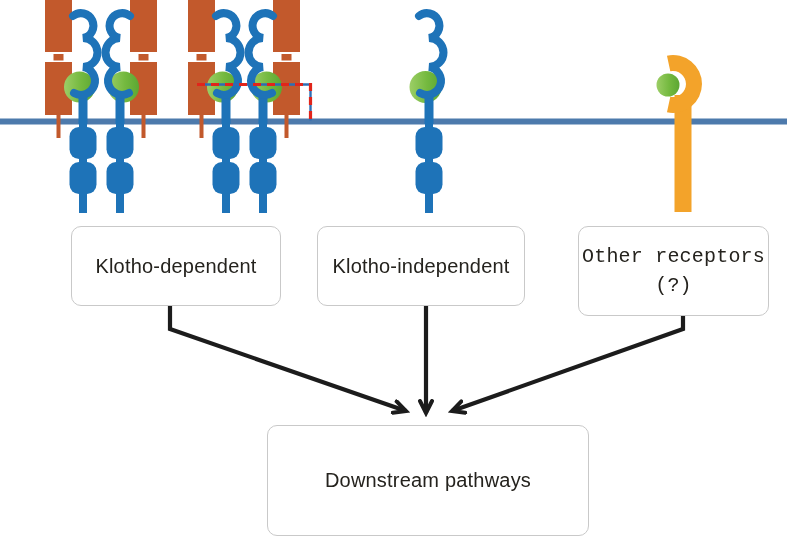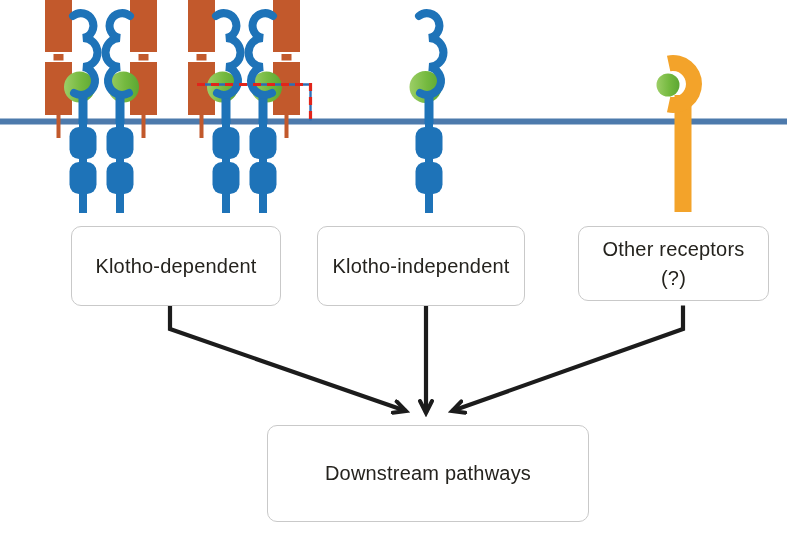--- a/index.html
+++ b/index.html
@@ -22,22 +22,22 @@
   .ah{stroke:var(--c-arrow-black,#1C1C1C);fill:none;stroke-width:4;
       stroke-linecap:round;}
 
   .box{position:absolute;background:#ffffff;
        border:1.6px solid var(--c-box-border,#C9C9C9);border-radius:10px;
        display:flex;flex-direction:column;align-items:center;justify-content:center;
        text-align:center;color:var(--c-text,#25231E);
        font-size:20px;line-height:29px;letter-spacing:.2px;box-sizing:border-box;}
   #box-klotho-dependent{left:71px;top:226px;width:210px;height:80px;}
   #box-klotho-independent{left:317px;top:226px;width:208px;height:80px;}
-  #box-other-receptors{left:578px;top:226px;width:191px;height:75px;}
-  #box-downstream{left:267px;top:425px;width:322px;height:97px;line-height:31px;}
+  #box-other-receptors{left:578px;top:226px;width:191px;height:90px;font-family:Liberation Mono, monospace;}
+  #box-downstream{left:267px;top:425px;width:322px;height:111px;line-height:31px;}
 </style>
 </head>
 <body>
 
 <div id="stage">
 
   <svg id="diagram-svg" width="787" height="539" viewBox="0 0 787 539">
     <defs>
       <linearGradient id="ballG" x1="0" y1="0" x2="1" y2="0">
         <stop offset="0" stop-color="#9CCE66" style="stop-color:var(--c-ligand-green-light,#9CCE66)"></stop>

